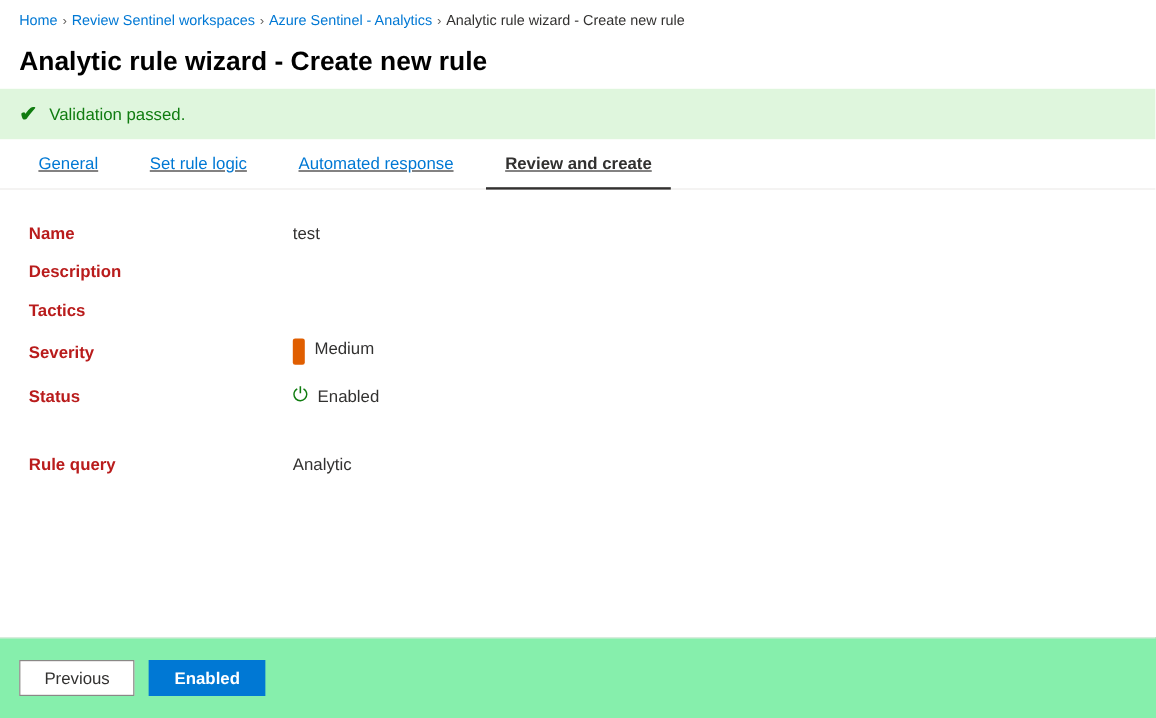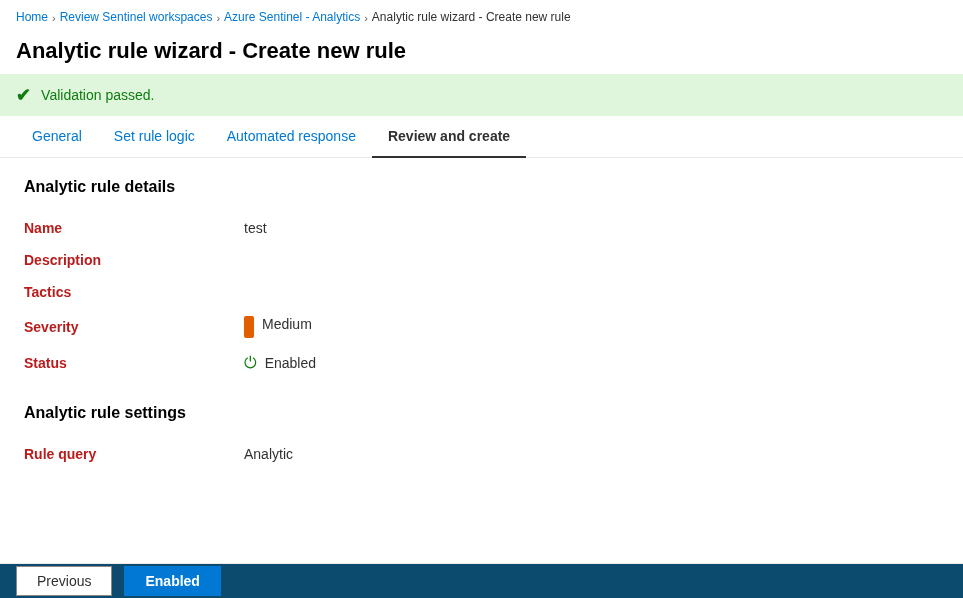--- a/index.html
+++ b/index.html
@@ -63,21 +63,22 @@
       color: #107c10;
       font-size: 18px;
       font-weight: bold;
     }
 
     
     .tabs {
       display: flex;
       border-bottom: 1px solid #edebe9;
       padding: 0 16px;
-      gap: 0;
+      gap: 11px;
+      text-decoration: underline;
     }
     .tab {
       padding: 12px 16px;
       cursor: pointer;
       font-size: 14px;
       color: #0078d4;
       border-bottom: 2px solid transparent;
       white-space: nowrap;
       margin-bottom: -1px;
     }
@@ -144,23 +145,23 @@
       color: #107c10;
       font-size: 16px;
     }
 
     
     .footer {
       position: fixed;
       bottom: 0;
       left: 0;
       width: 963px;
-      background: #0c4a6e;
+      background: #86efac;
       border-top: 1px solid #edebe9;
-      padding: 2px 16px;
+      padding: 18px 16px;
       display: flex;
       gap: 12px;
       align-items: center;
     }
     .btn-secondary {
       padding: 6px 20px;
       border: 1px solid #8a8886;
       background: #fff;
       color: #323130;
       font-size: 14px;
@@ -202,21 +203,20 @@
 
 <div class="tabs">
   <div class="tab">General</div>
   <div class="tab">Set rule logic</div>
   <div class="tab">Automated response</div>
   <div class="tab active">Review and create</div>
 </div>
 
 <div class="content">
 
-  <div class="section-title">Analytic rule details</div>
   <table class="details-table">
     <tbody>
       <tr>
         <td>Name</td>
         <td>test</td>
       </tr>
       <tr>
         <td>Description</td>
         <td></td>
       </tr>
@@ -238,21 +238,20 @@
         <td>
           <div class="status-value">
             <span class="power-icon">⏻</span>
             <span>Enabled</span>
           </div>
         </td>
       </tr>
     </tbody>
   </table>
 
-  <div class="section-title">Analytic rule settings</div>
   <table class="details-table">
     <tbody>
       <tr>
         <td>Rule query</td>
         <td>Analytic</td>
       </tr>
     </tbody>
   </table>
 
 </div>

